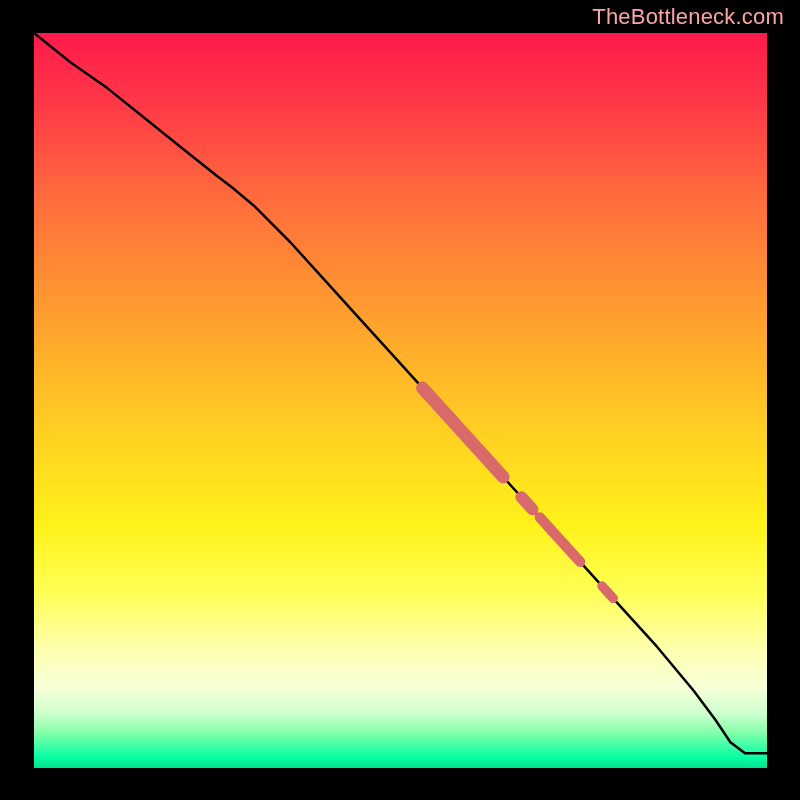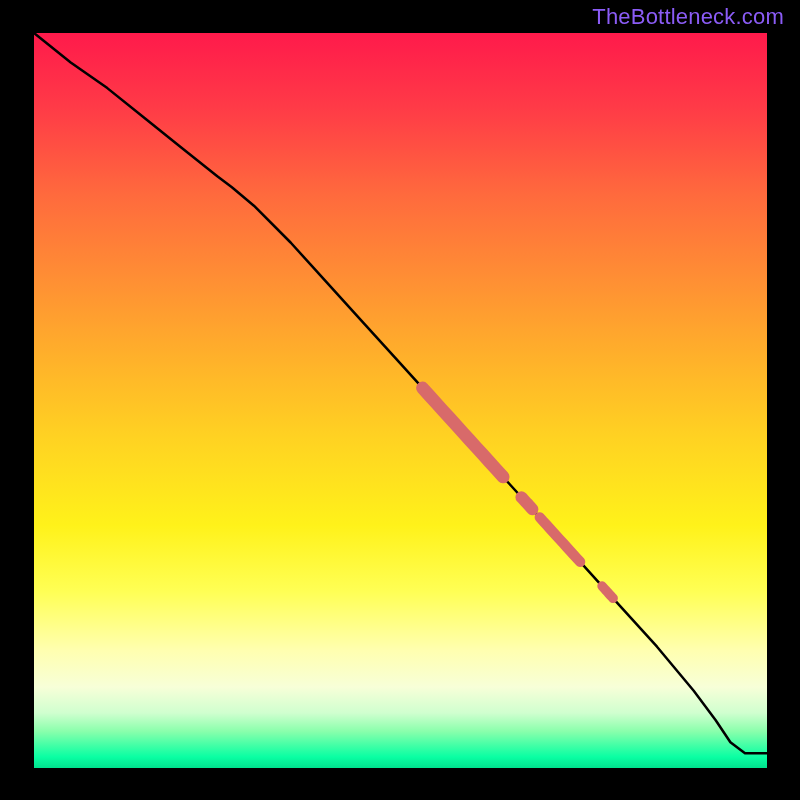--- a/index.html
+++ b/index.html
@@ -34,21 +34,21 @@
       #8affac 95%,
       #3fffa6 97%,
       #0affa3 98.5%,
       #00e28e 100%
     );
   }
   .watermark {
     position: absolute;
     top: 4px;
     right: 16px;
-    color: #8b5cf6;
+    color: #fca5a5;
     font-size: 22px;
     font-weight: 500;
     letter-spacing: 0.2px;
     user-select: none;
   }
   svg.curve {
     position: absolute;
     left: 0;
     top: 0;
     pointer-events: none;

